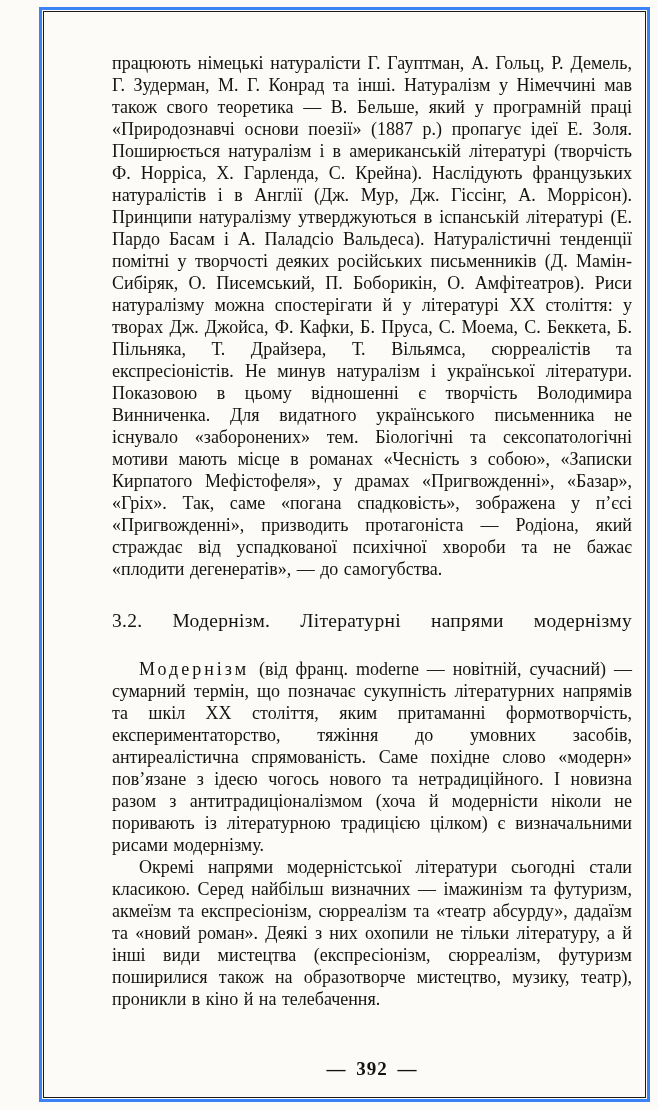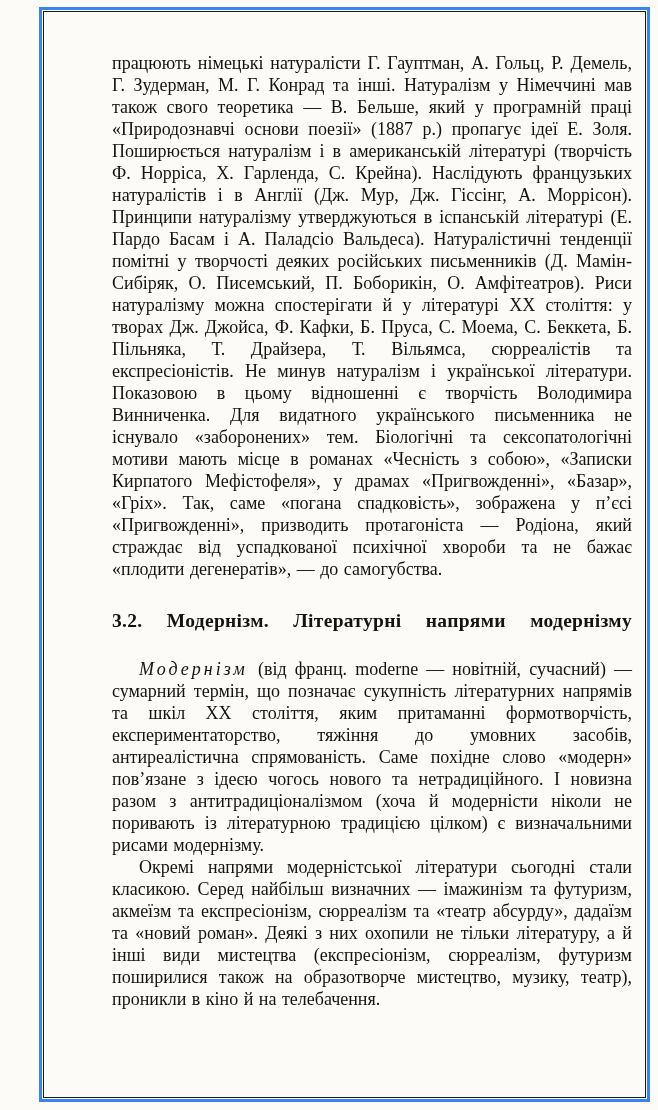--- a/index.html
+++ b/index.html
@@ -41,28 +41,27 @@
   p.para {
     margin: 0;
     word-spacing: 1px;
   }
   p.indent {
     text-indent: 27px;
   }
   h2.heading {
     font-size: 19.5px;
     line-height: 24px;
-    font-weight: bold;
+    font-weight: normal;
     margin: 29px 0 25px 0;
     text-align: justify;
     text-align-last: justify;
     letter-spacing: 0.3px;
   }
   .term {
-    font-style: italic;
     letter-spacing: 3px;
     margin-right: 2px;
   }
   .latin-italic {
   }
   .page-number {
     position: absolute;
     bottom: 17px;
     left: 68px;
     right: 13px;
@@ -81,16 +80,17 @@
     <div class="text-area">
 
       <p class="para">працюють німецькі натуралісти Г. Гауптман, А. Гольц, Р. Демель, Г. Зудерман, М. Г. Конрад та інші. Натуралізм у Німеччині мав також свого теоретика — В. Бельше, який у програмній праці «Природознавчі основи поезії» (1887 р.) пропагує ідеї Е. Золя. Поширюється натуралізм і в американській літературі (творчість Ф. Норріса, Х. Гарленда, С. Крейна). Наслідують французьких натуралістів і в Англії (Дж. Мур, Дж. Гіссінг, А. Моррісон). Принципи натуралізму утверджуються в іспанській літературі (Е. Пардо Басам і А. Паладсіо Вальдеса). Натуралістичні тенденції помітні у творчості деяких російських письменників (Д. Мамін-Сибіряк, О. Писемський, П. Боборикін, О. Амфітеатров). Риси натуралізму можна спостерігати й у літературі XX століття: у творах Дж. Джойса, Ф. Кафки, Б. Пруса, С. Моема, С. Беккета, Б. Пільняка, Т. Драйзера, Т. Вільямса, сюрреалістів та експресіоністів. Не минув натуралізм і української літератури. Показовою в цьому відношенні є творчість Володимира Винниченка. Для видатного українського письменника не існувало «заборонених» тем. Біологічні та сексопатологічні мотиви мають місце в романах «Чесність з собою», «Записки Кирпатого Мефістофеля», у драмах «Пригвожденні», «Базар», «Гріх». Так, саме «погана спадковість», зображена у п’єсі «Пригвожденні», призводить протагоніста — Родіона, який страждає від успадкованої психічної хвороби та не бажає «плодити дегенератів», — до самогубства.</p>
 
       <h2 class="heading">3.2. Модернізм. Літературні напрями модернізму</h2>
 
       <p class="para indent"><span class="term">Модернізм</span><span> (від франц. </span><span class="latin-italic">moderne</span><span> — новітній, сучасний) — сумарний термін, що позначає сукупність літературних напрямів та шкіл XX століття, яким притаманні формотворчість, експериментаторство, тяжіння до умовних засобів, антиреалістична спрямованість. Саме похідне слово «модерн» пов’язане з ідеєю чогось нового та нетрадиційного. І новизна разом з антитрадиціоналізмом (хоча й модерністи ніколи не поривають із літературною традицією цілком) є визначальними рисами модернізму.</span></p>
 
       <p class="para indent">Окремі напрями модерністської літератури сьогодні стали класикою. Серед найбільш визначних — імажинізм та футуризм, акмеїзм та експресіонізм, сюрреалізм та «театр абсурду», дадаїзм та «новий роман». Деякі з них охопили не тільки літературу, а й інші види мистецтва (експресіонізм, сюрреалізм, футуризм поширилися також на образотворче мистецтво, музику, театр), проникли в кіно й на телебачення.</p>
 
+      <div class="page-number">— 392 —</div>
 
     </div>
   </div>
 </div>
 
 </body></html>

